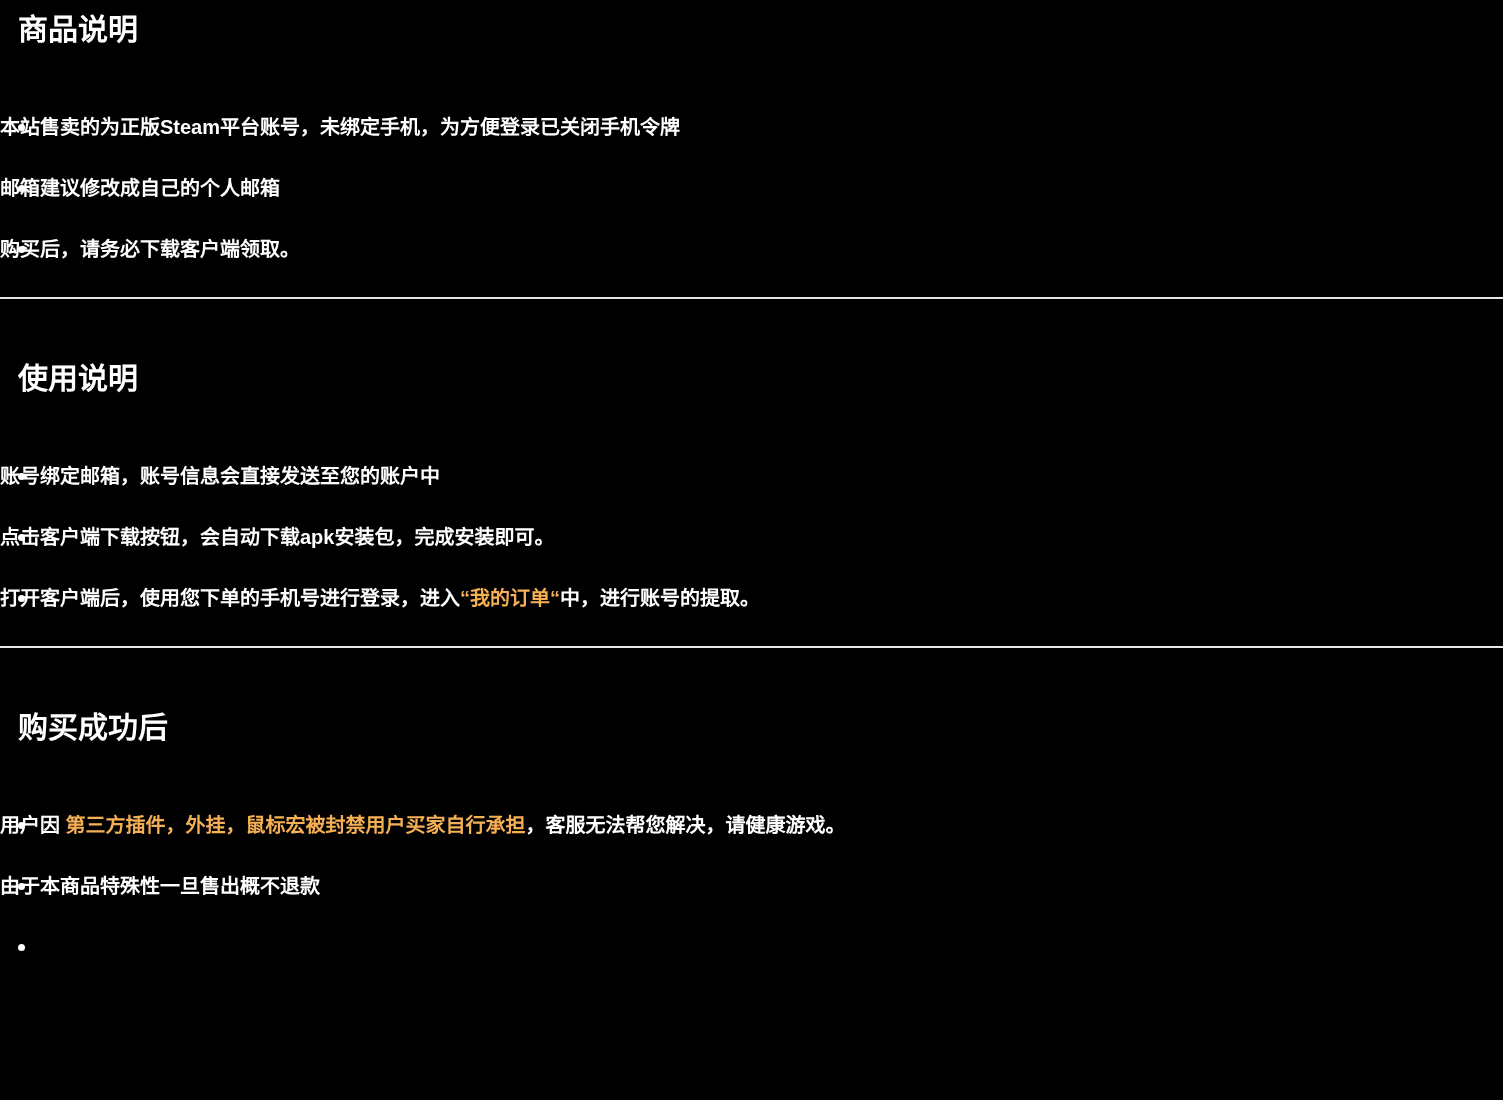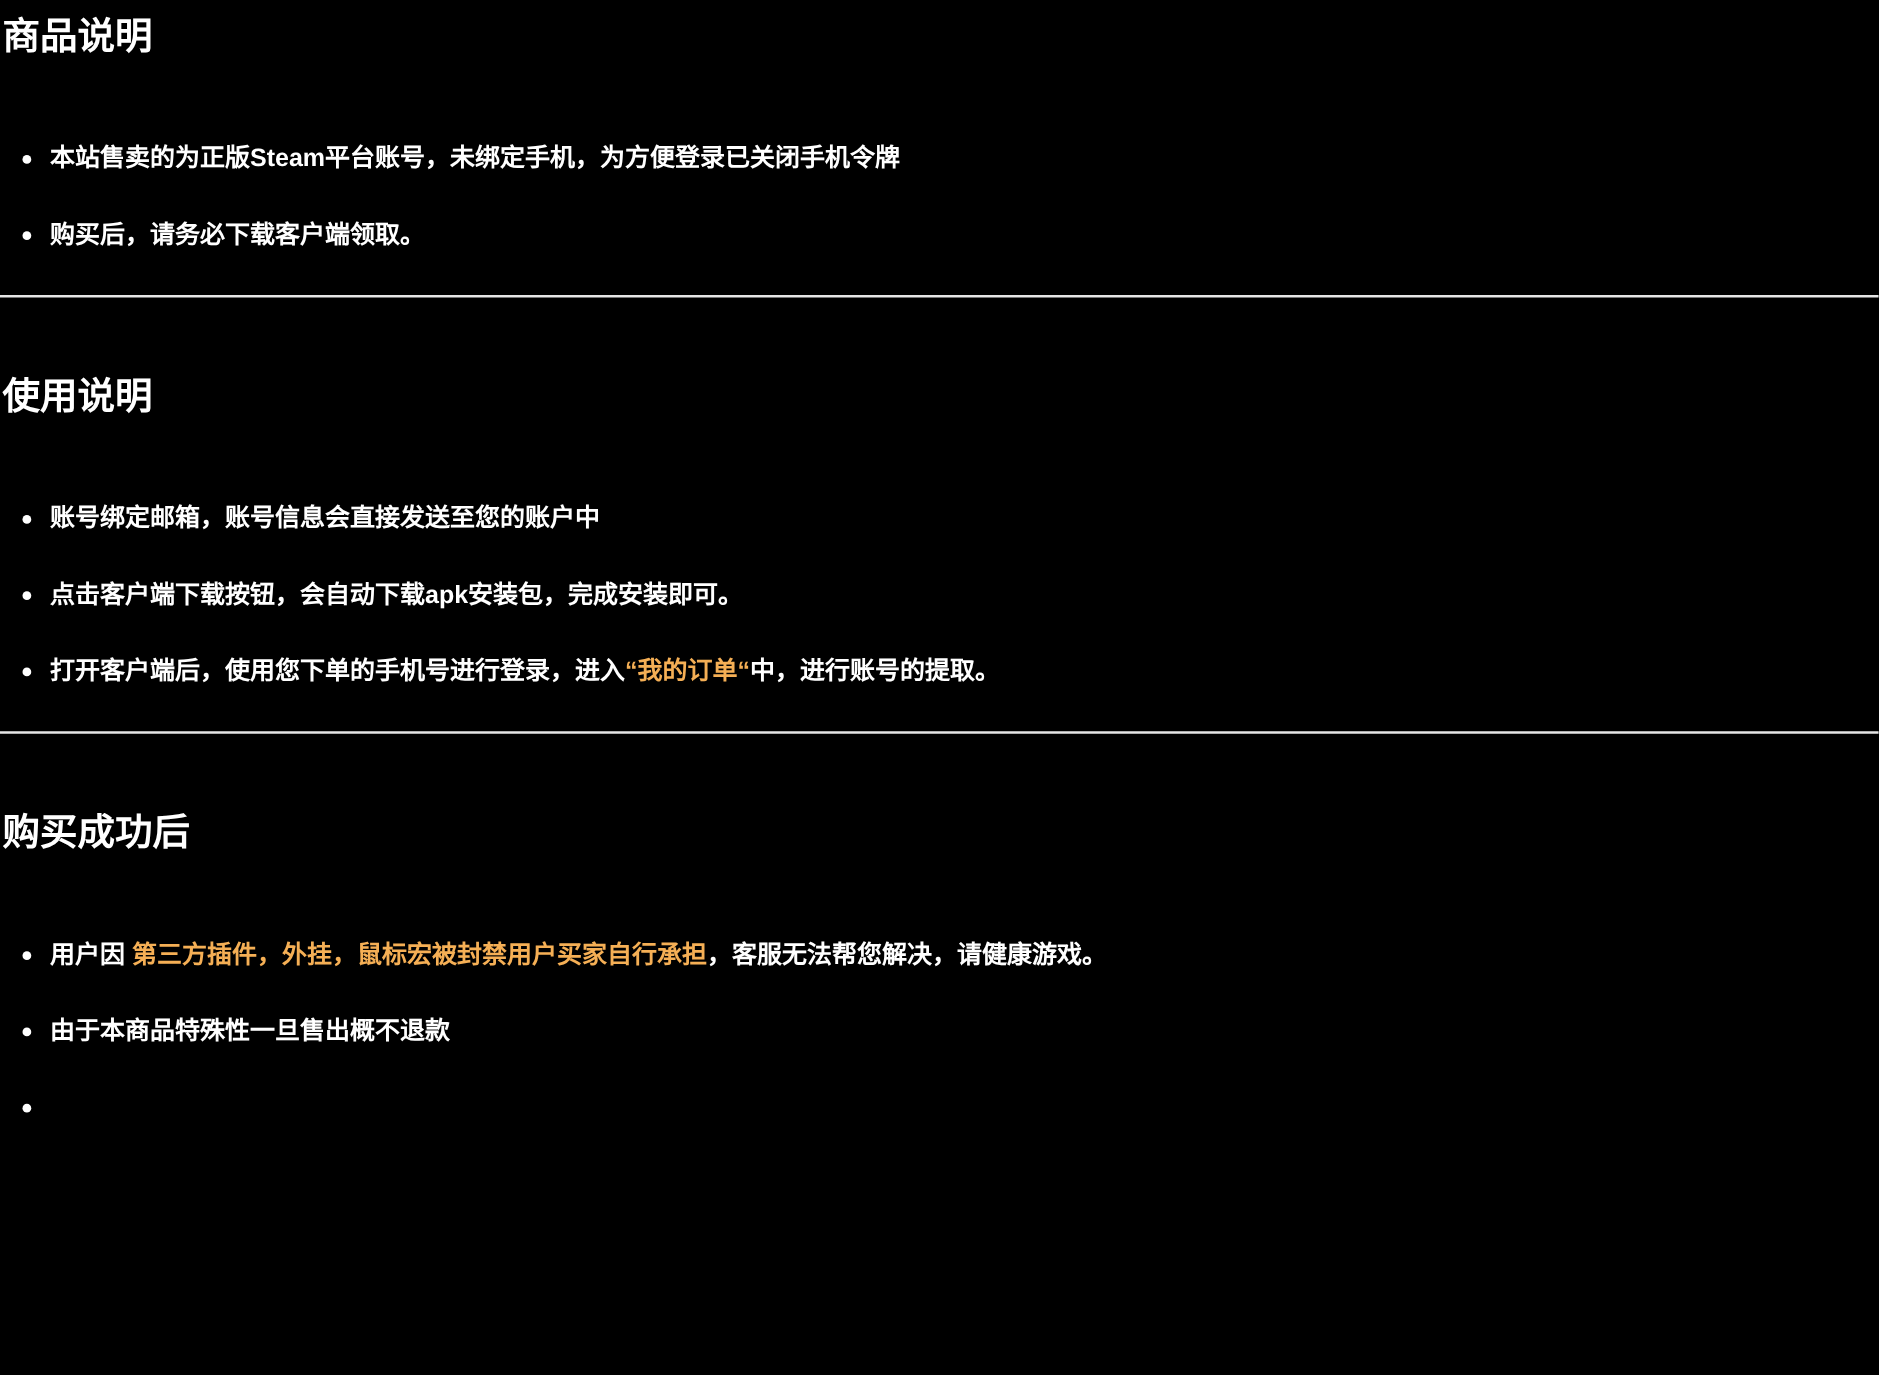--- a/index.html
+++ b/index.html
@@ -28,30 +28,29 @@
   }
   .section-title {
     margin: 0;
     font-size: 30px;
     line-height: 44px;
     font-weight: 700;
     color: var(--fg);
     padding-left: 2px;
   }
   .info-section:first-child .section-title { margin-top: 8px; }
-  .info-section .section-title { margin-top: 58px; }
+  .info-section .section-title { margin-top: 58px; margin-left: 16px; }
   .info-section:first-child .section-title { margin-top: 8px; }
   .bullet-list {
     list-style: none;
     margin: 60px 0 0 0;
     padding: 0;
   }
   .bullet-item {
     position: relative;
-    padding-left: 40px;
     font-size: 20px;
     font-weight: 600;
     line-height: 30px;
     margin: 0 0 31px 0;
     color: var(--fg);
     max-width: 1460px;
   }
   .bullet-dot {
     position: absolute;
     left: 18px;
@@ -73,20 +72,21 @@
 </style>
 </head>
 <body>
 
 <main class="page">
   <div id="sections-root">
       <section class="info-section">
         <h2 class="section-title">商品说明</h2>
         <ul class="bullet-list">
           <li class="bullet-item"><span class="bullet-dot"></span><span class="bullet-text"><span class="seg">本站售卖的为正版Steam平台账号，未绑定手机，为方便登录已关闭手机令牌</span></span></li>
+          <li class="bullet-item"><span class="bullet-dot"></span><span class="bullet-text"><span class="seg">邮箱建议修改成自己的个人邮箱</span></span></li>
           <li class="bullet-item"><span class="bullet-dot"></span><span class="bullet-text"><span class="seg">购买后，请务必下载客户端领取。</span></span></li>
         </ul>
       </section>
       <hr class="divider">
       <section class="info-section">
         <h2 class="section-title">使用说明</h2>
         <ul class="bullet-list">
           <li class="bullet-item"><span class="bullet-dot"></span><span class="bullet-text"><span class="seg">账号绑定邮箱，账号信息会直接发送至您的账户中</span></span></li>
           <li class="bullet-item"><span class="bullet-dot"></span><span class="bullet-text"><span class="seg">点击客户端下载按钮，会自动下载apk安装包，完成安装即可。</span></span></li>
           <li class="bullet-item"><span class="bullet-dot"></span><span class="bullet-text"><span class="seg">打开客户端后，使用您下单的手机号进行登录，进入</span><span class="seg highlight">“我的订单“</span><span class="seg">中，进行账号的提取。</span></span></li>

